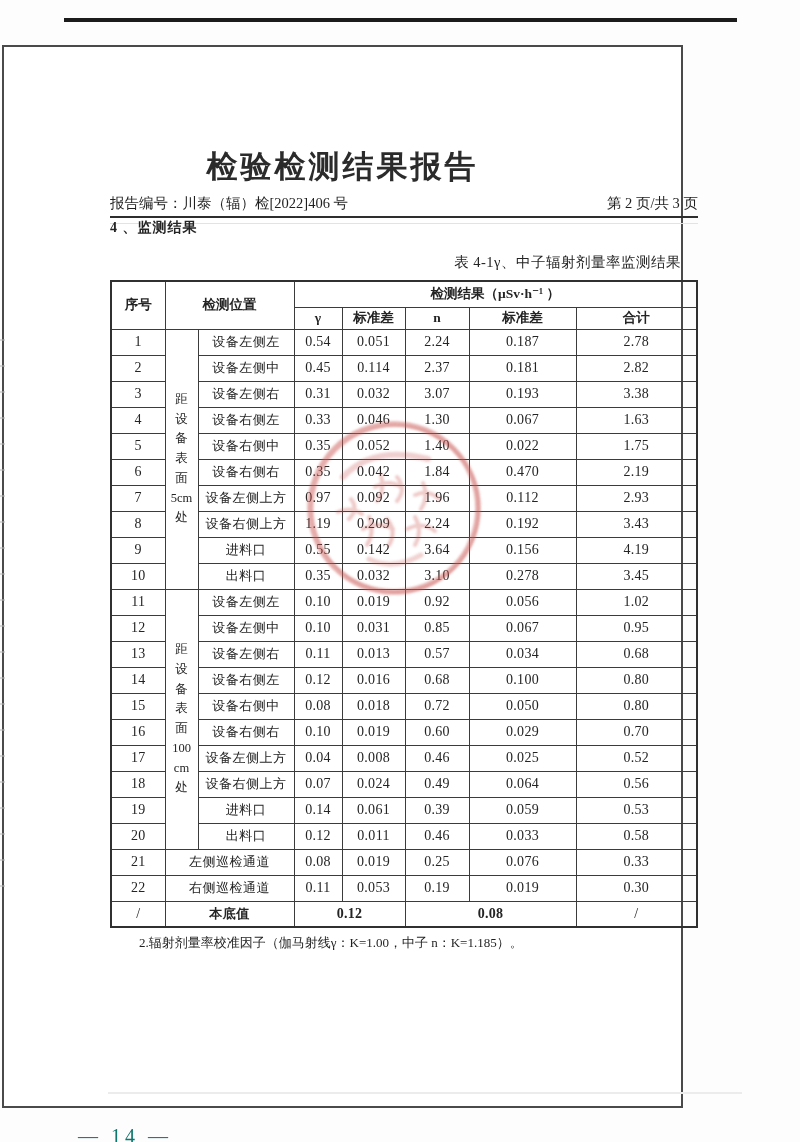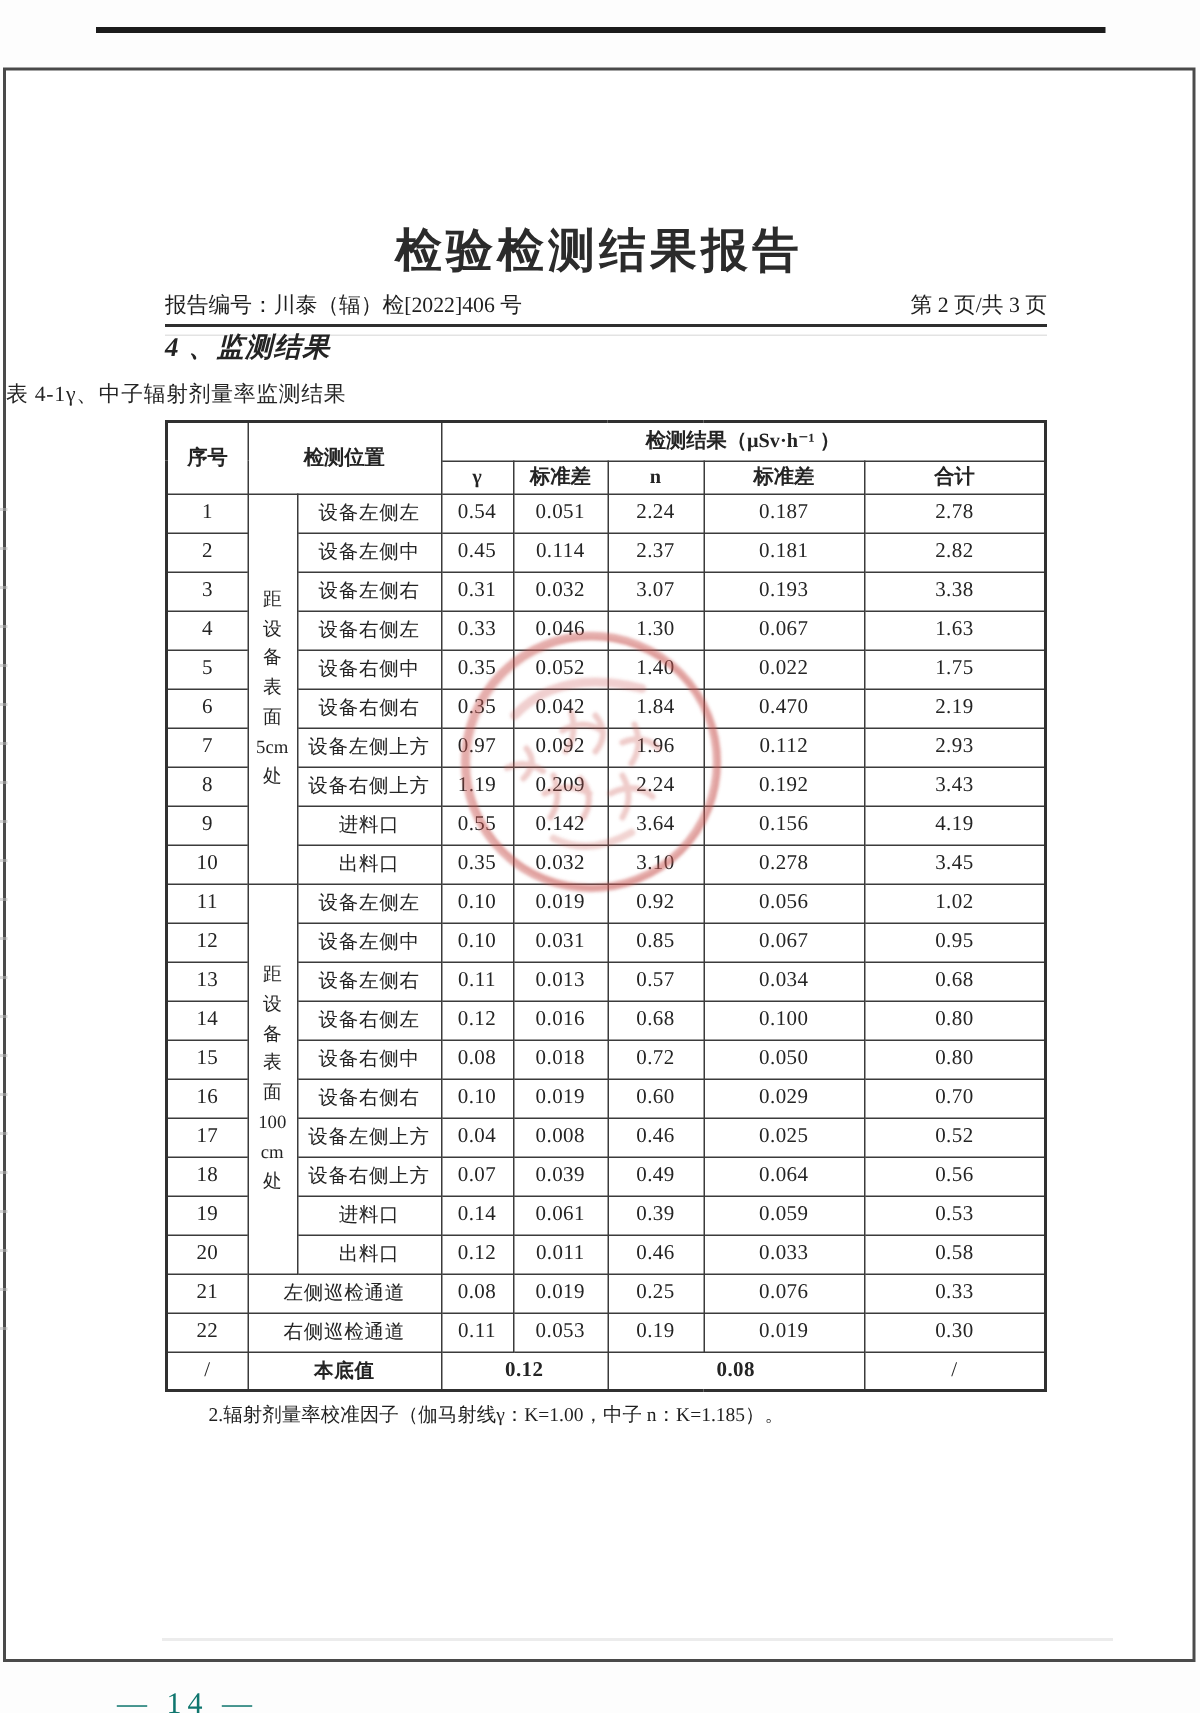--- a/index.html
+++ b/index.html
@@ -10,36 +10,36 @@
     font-family:"Liberation Serif","DejaVu Serif",serif;
     color:#242424;
     overflow:hidden;
   }
   .top-bar { position:absolute; left:64px; top:18px; width:673px; height:4px; background:#1c1c1c; }
   .edge-noise {
     position:absolute; left:0; top:330px; width:5px; height:575px; opacity:.55; z-index:5;
     background:repeating-linear-gradient(to bottom, transparent 0 9px, #b9b9b9 9px 11px, transparent 11px 26px);
   }
   .paper {
-    position:absolute; left:2px; top:45px; width:795px; height:1063px;
+    position:absolute; left:2px; top:45px; width:681px; height:1063px;
     border:2px solid #4a4a4a; background:#ffffff;padding-left:48px;
   }
   .doc-title {
     position:absolute; left:0; right:0; top:99px; text-align:center;
     font-size:31px; font-weight:bold; letter-spacing:3px; color:#2b2b2b;
   }
   .report-line {
     position:absolute; left:106px; top:147px; width:588px; height:24px;
     display:flex; justify-content:space-between; align-items:flex-end;
     border-bottom:2px solid #2e2e2e; padding-bottom:3px;
     font-size:14.5px; color:#1f1f1f;
   }
   .report-line-shadow { position:absolute; left:106px; top:176px; width:588px; height:1px; background:#e3e3e3; }
-  .section-heading { position:absolute; left:106px; top:172px; font-size:18px; font-weight:bold; letter-spacing:1px;font-style:italic; }
-  .table-title { position:absolute; left:0; right:0; top:206px; text-align:left; font-size:14.5px; letter-spacing:.5px; }
+  .section-heading { position:absolute; left:106px; top:172px; font-size:14px; font-weight:bold; letter-spacing:1px; }
+  .table-title { position:absolute; left:0; right:0; top:206px; text-align:right; font-size:14.5px; letter-spacing:.5px; }
 
   table.results {
     position:absolute; left:106px; top:233px; width:586px;
     border-collapse:collapse; table-layout:fixed;
     border:2px solid #303030;
     font-size:13.5px;
   }
   table.results th, table.results td {
     border:1px solid #3b3b3b; text-align:center; vertical-align:middle;
     padding:0 2px; overflow:hidden;
@@ -280,21 +280,21 @@
           <td class="num">0.04</td>
           <td class="num">0.008</td>
           <td class="num">0.46</td>
           <td class="num">0.025</td>
           <td class="num">0.52</td>
         </tr>
         <tr>
           <td class="num">18</td>
           <td class="pos" colspan="1">设备右侧上方</td>
           <td class="num">0.07</td>
-          <td class="num">0.039</td>
+          <td class="num">0.024</td>
           <td class="num">0.49</td>
           <td class="num">0.064</td>
           <td class="num">0.56</td>
         </tr>
         <tr>
           <td class="num">19</td>
           <td class="pos" colspan="1">进料口</td>
           <td class="num">0.14</td>
           <td class="num">0.061</td>
           <td class="num">0.39</td>

